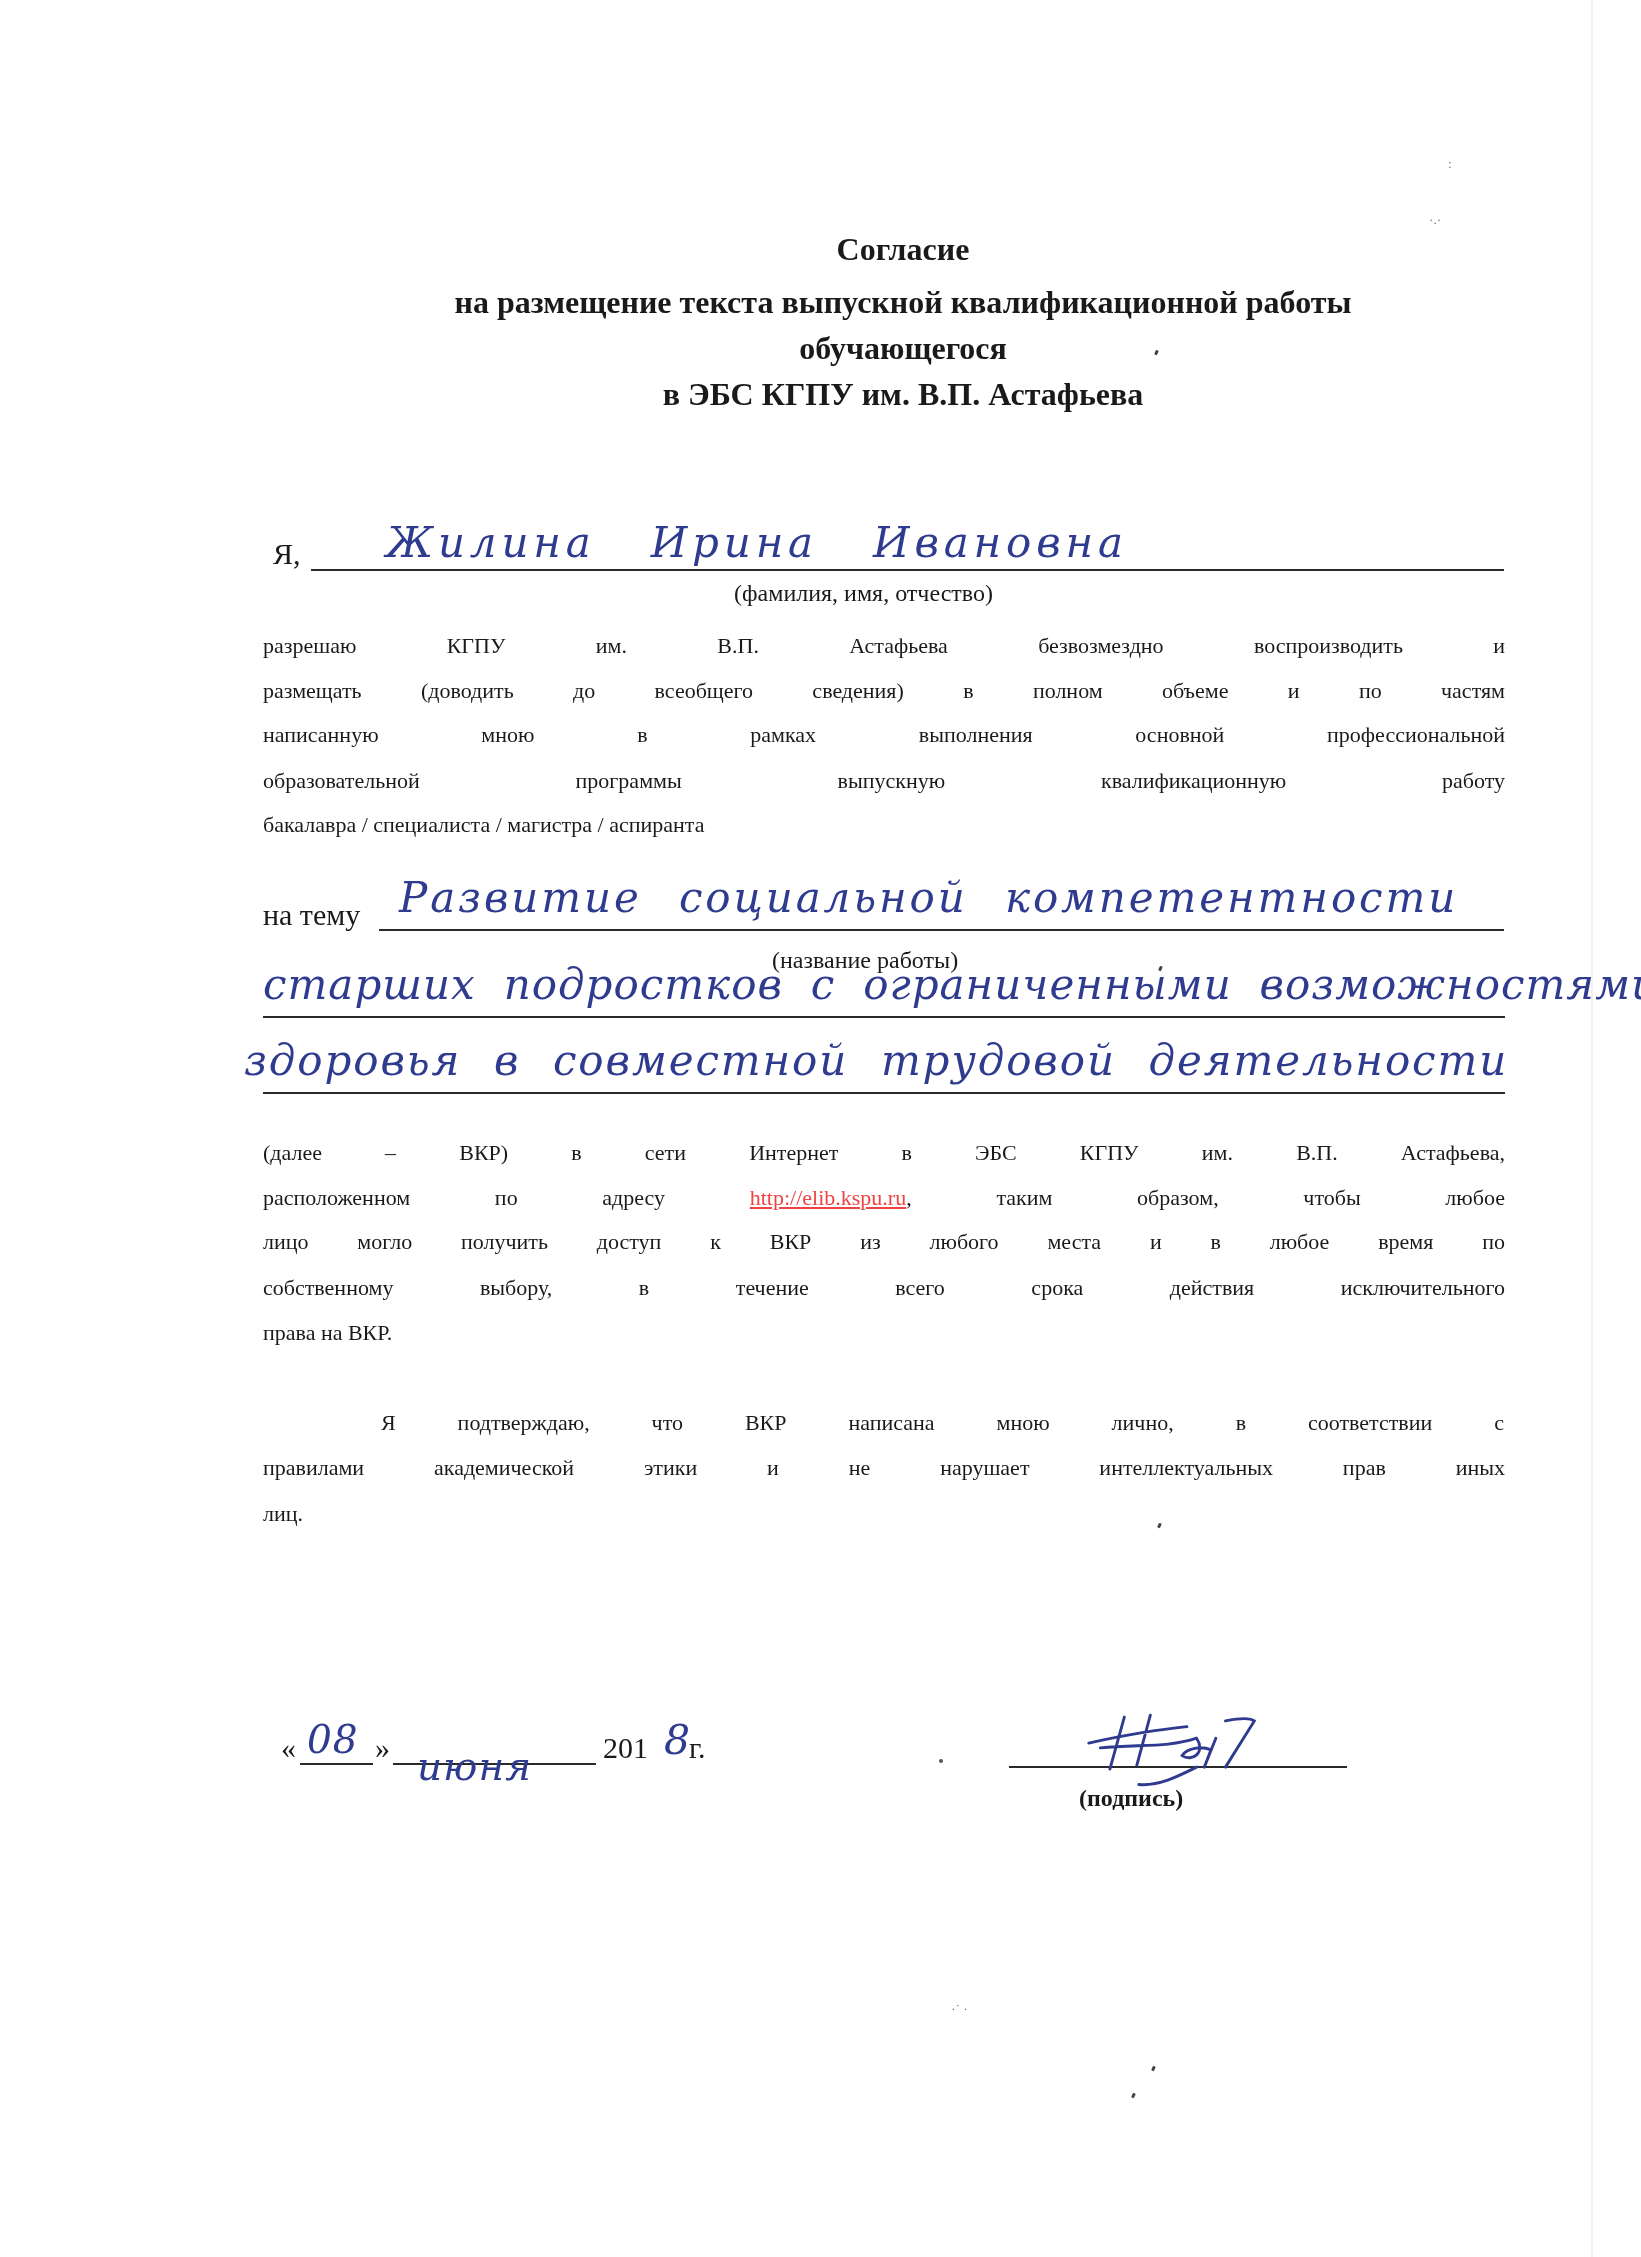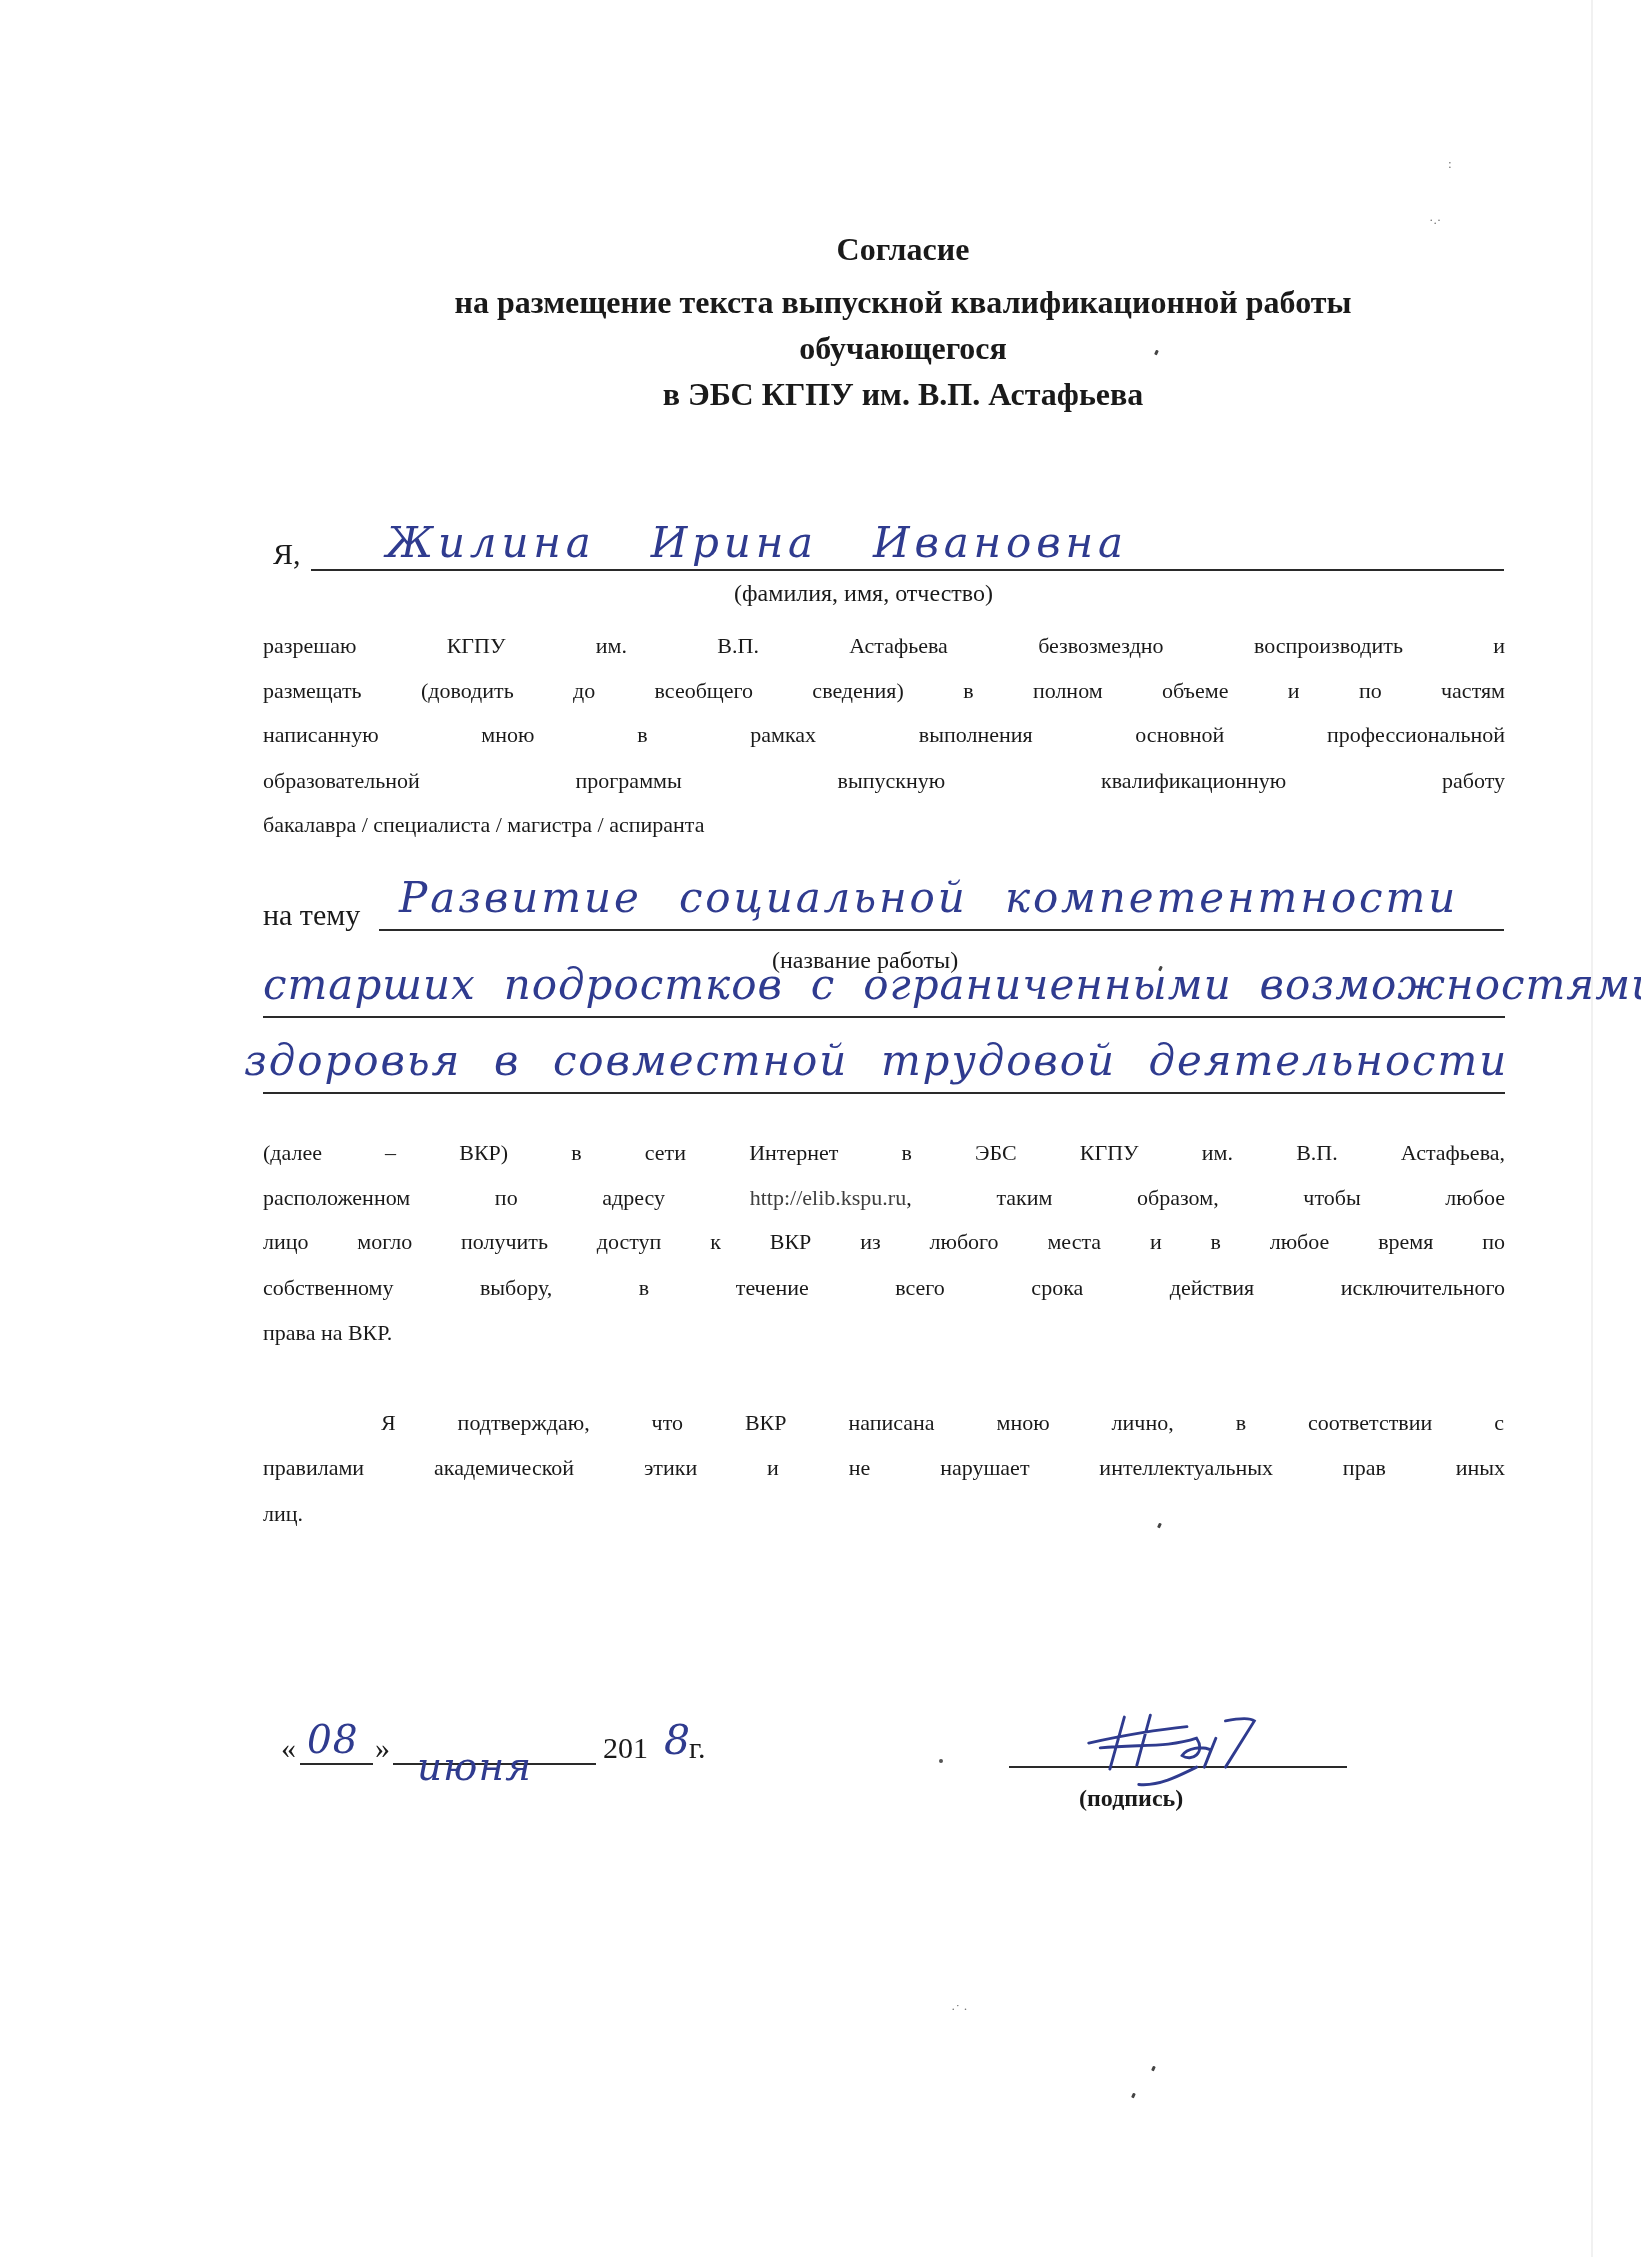--- a/index.html
+++ b/index.html
@@ -10,21 +10,21 @@
   .abs { position: absolute; }
   .title { position: absolute; left: 0; width: 1806px; text-align: center; font-weight: bold;
            font-size: 32px; line-height: 39px; white-space: nowrap; }
   .small { font-size: 24px; line-height: 29px; white-space: nowrap; }
   .body-line { position: absolute; left: 263px; width: 1242px; font-size: 22px; line-height: 39px;
                text-align: justify; text-align-last: justify; white-space: nowrap; }
   .body-line.last { text-align-last: left; }
   .rule { position: absolute; height: 1.9px; background: #2a2a2a; }
   .hand { position: absolute; font-family: "DejaVu Serif", serif; font-style: italic; color: #2f3b8f;
           white-space: nowrap; letter-spacing: 1px; }
-  .link { color: #404040; }
+  .link { text-decoration: underline; color: #ef4444; }
   .dot { position: absolute; width: 2.9px; height: 4.8px; background: #444; transform: rotate(25deg); border-radius: 1px; }
   .noise { position: absolute; color: #777; font-size: 13.5px; }
 </style>
 </head>
 <body>
 
 <div class="page">
   <div class="edge"></div>
 
   <div class="title" style="top:230px;">Согласие</div>

